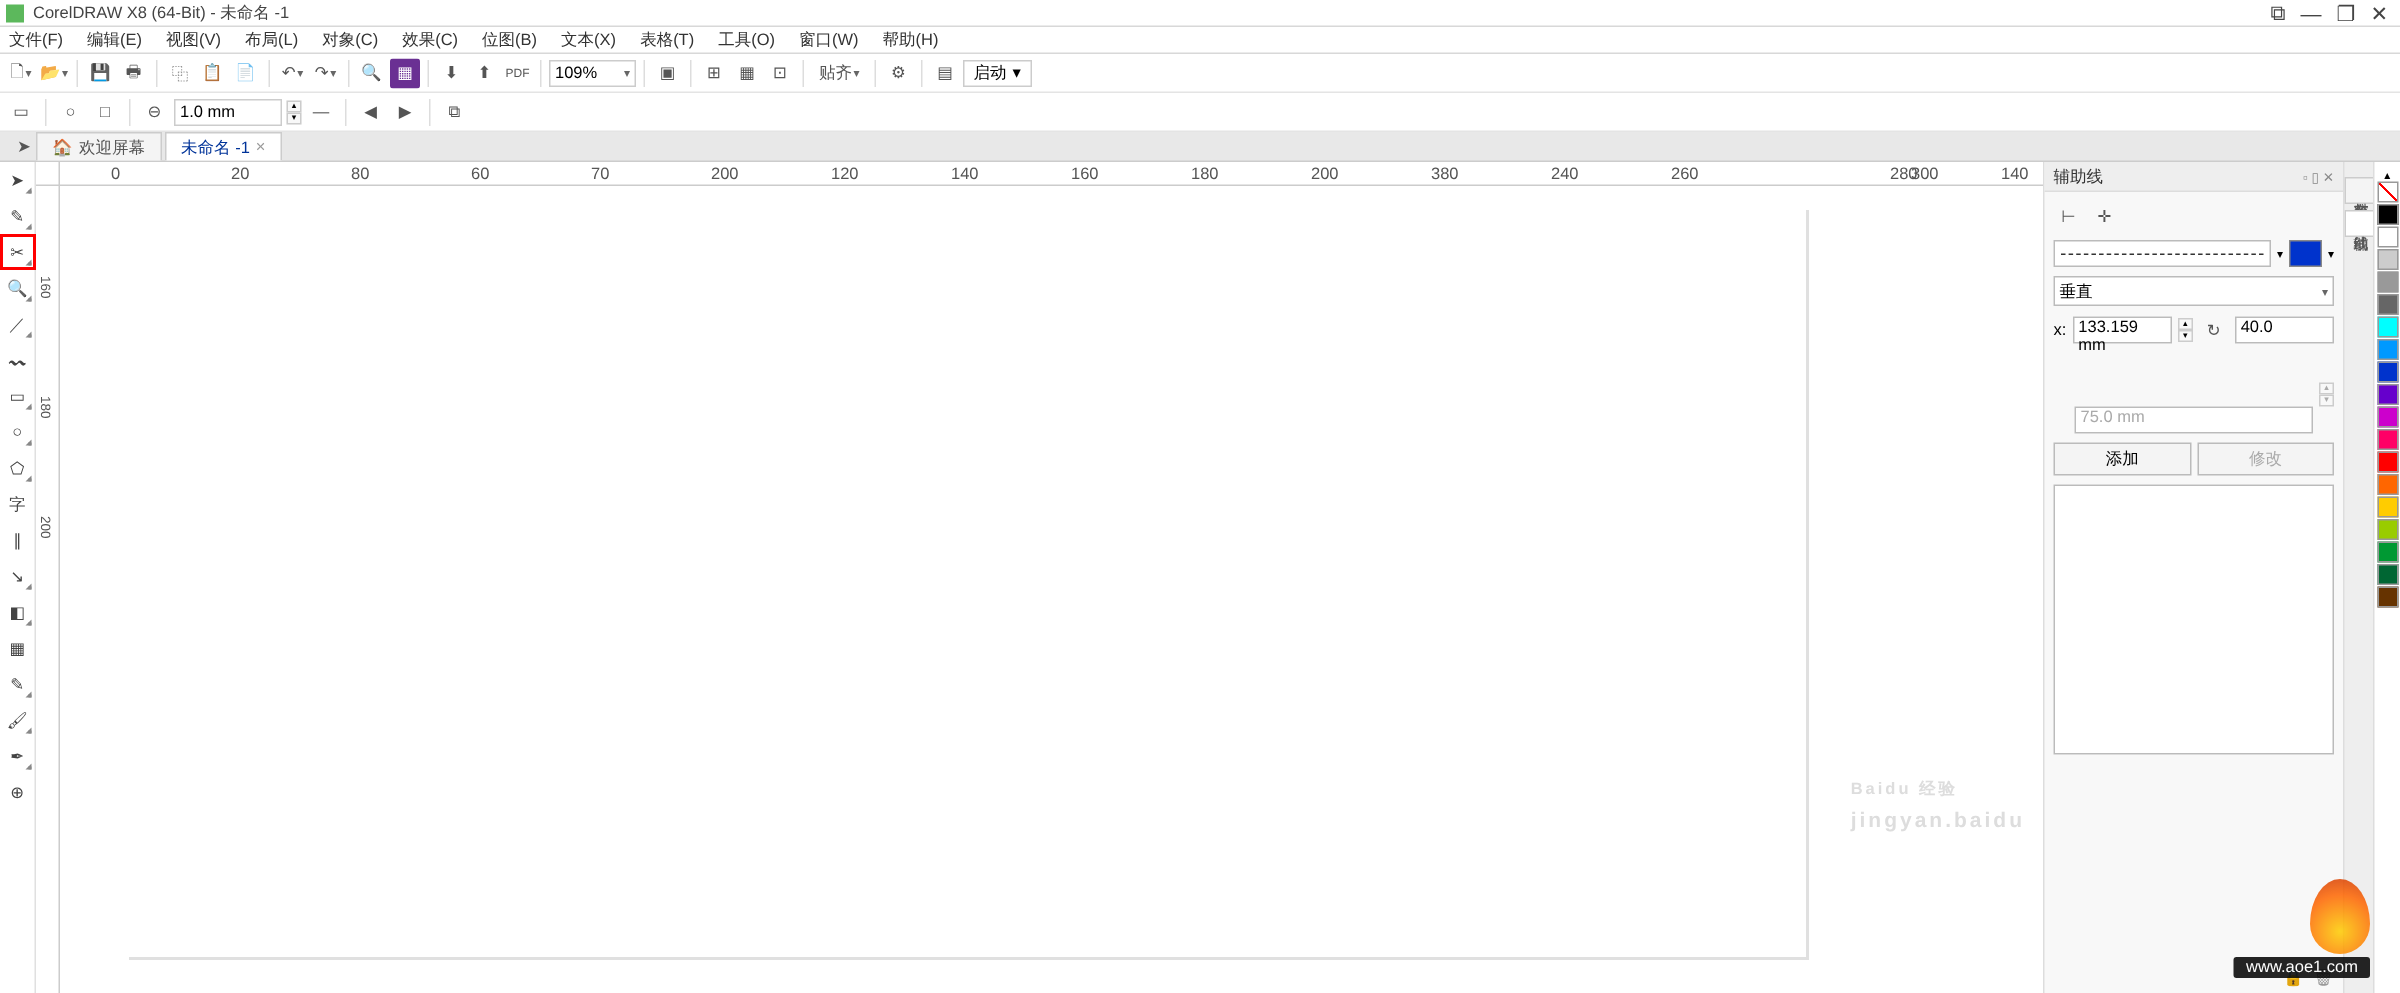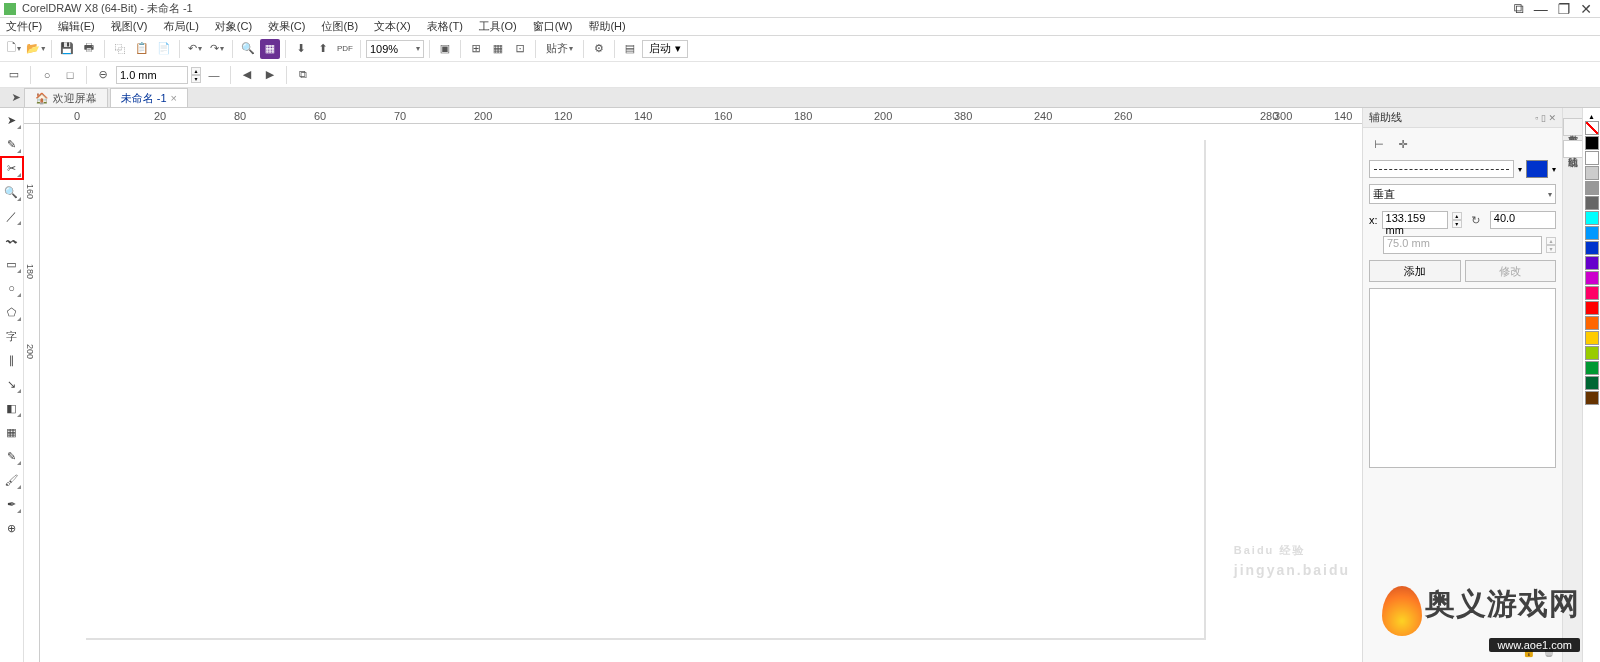--- a/index.html
+++ b/index.html
@@ -80,21 +80,21 @@
 .palette { width: 18px; background: #fff; border-left: 1px solid #ddd; display: flex; flex-direction: column; align-items: center; padding-top: 4px; gap: 0; }
 .swatch { width: 14px; height: 14px; border: 1px solid #999; margin-bottom: 1px; }
 .swatch.none { background: #fff; position: relative; }
 .swatch.none::after { content:""; position:absolute; left:0; top:0; right:0; bottom:0; background: linear-gradient(45deg, transparent 45%, red 45%, red 55%, transparent 55%); }
 
 
 .watermark { position: absolute; right: 20px; bottom: 10px; opacity: 0.85; text-align: right; pointer-events: none; }
 .watermark .big { font-size: 30px; font-weight: bold; color: #222; letter-spacing: 1px; }
 .watermark .flame { display:inline-block; width:40px; height:50px; background: radial-gradient(circle at 50% 70%, #ffcc00, #ff6600 60%, #cc3300); border-radius: 50% 50% 50% 50% / 60% 60% 40% 40%; vertical-align: middle; }
 .watermark .url { font-size: 11px; color: #fff; background: #000; padding: 1px 8px; border-radius: 2px; display: inline-block; margin-top: 2px; }
-.baidu-wm { position: absolute; right: 250px; bottom: 84px; color: #ddd; font-size: 34px; font-weight: bold; letter-spacing: 2px; pointer-events: none; }
+.baidu-wm { position: absolute; right: 250px; bottom: 108px; color: #ddd; font-size: 34px; font-weight: bold; letter-spacing: 2px; pointer-events: none; }
 .baidu-wm .sub { font-size: 14px; display: block; text-align: right; letter-spacing: 2px; }
 </style>
 </head>
 <body>
 
 <div class="title-bar">
   <div class="app-icon"></div>
   <span>CorelDRAW X8 (64-Bit) - 未命名 -1</span>
   <div class="win-controls">
     <span>⧉</span>
@@ -276,21 +276,21 @@
         <div class="dock-input"><span>133.159 mm</span></div>
         <div class="spinners">
             <span>▴</span>
             <span>▾</span>
           </div>
         <div class="tb-btn">↻</div>
         <div class="dock-input" style="width:40px;"><span>40.0</span></div>
       </div>
       <div class="dock-row" style="color:#aaa;">
         <span style="width:10px;"></span>
-        <div class="dock-input" style="color:#aaa;"><span>75.0 mm</span></div>
+        <div class="dock-input" style="color:#aaa;margin-top:35px;"><span>75.0 mm</span></div>
         <div class="spinners">
             <span>▴</span>
             <span>▾</span>
           </div>
       </div>
       <div class="dock-row">
         <div class="dock-btn">添加</div>
         <div class="dock-btn disabled">修改</div>
       </div>
       <div class="dock-list"></div>
@@ -329,15 +329,15 @@
     <div class="swatch" style="background:#630"></div>
   </div>
 </div>
 
 <div class="baidu-wm">
   <span>Baidu 经验</span>
   <span class="sub">jingyan.baidu</span>
 </div>
 <div class="watermark">
   <span class="flame"></span>
-  <span class="big">奥义游戏网</span><br>
+  <br>
   <span class="url">www.aoe1.com</span>
 </div>
 
 </body></html>

